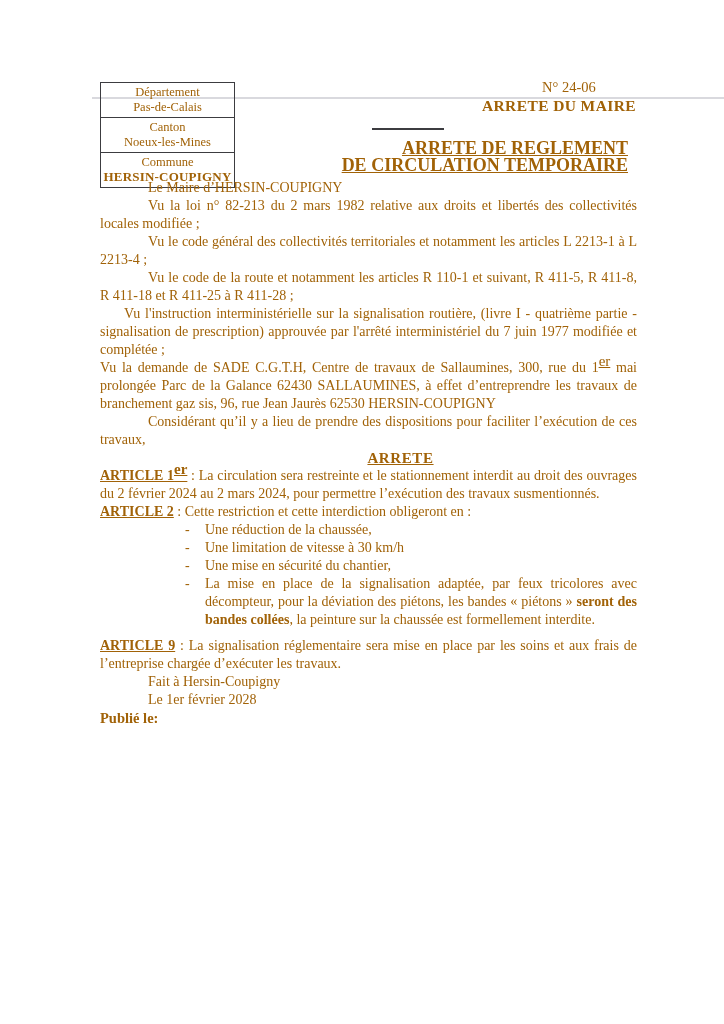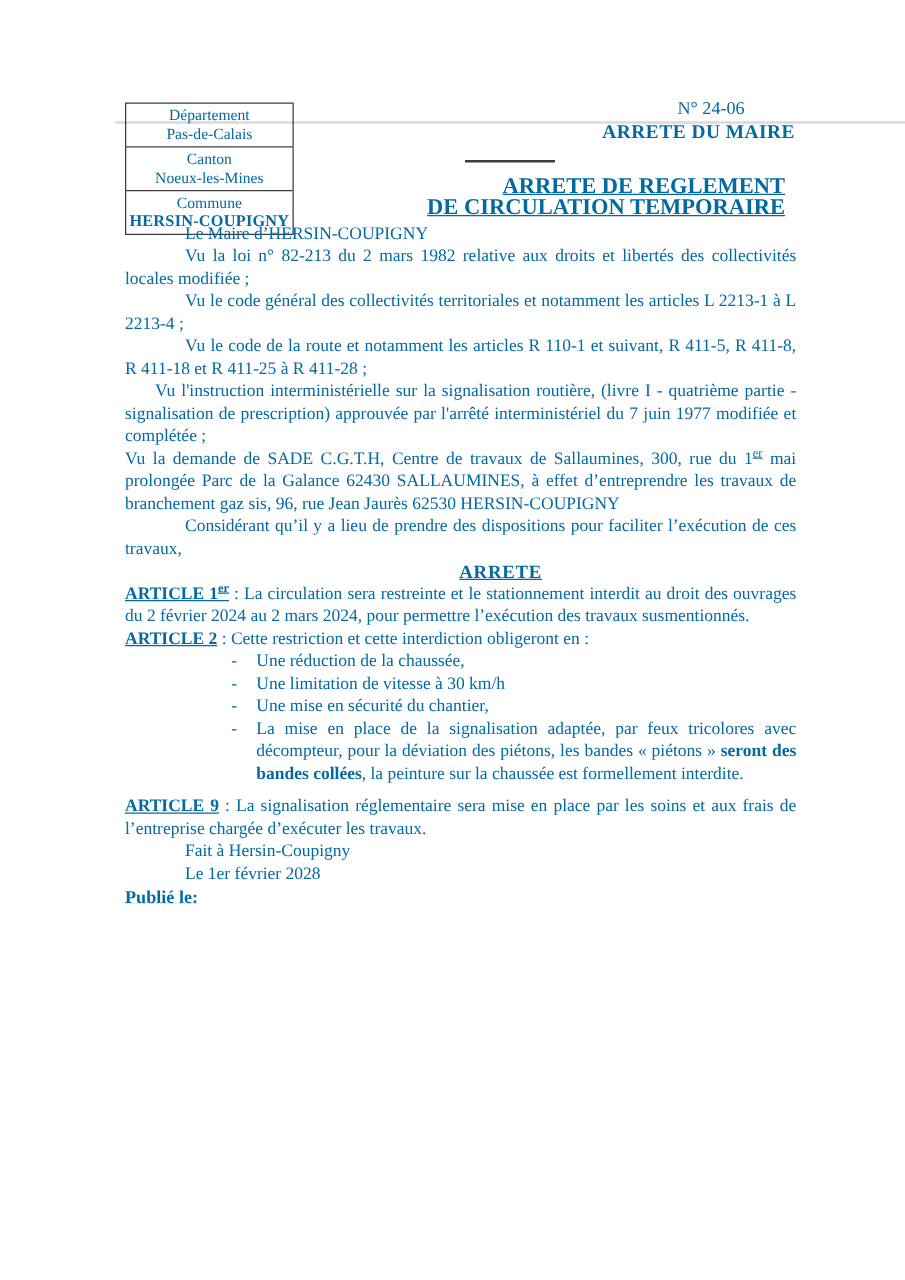--- a/index.html
+++ b/index.html
@@ -1,18 +1,18 @@
 <!DOCTYPE html>
 <html><head>
 <meta charset="utf-8">
 <style>
   html,body{margin:0;padding:0;background:#ffffff;}
   .page{
     position:relative;width:724px;height:723px;background:#ffffff;
-    font-family:"Liberation Serif",serif;color:#0369a1;overflow:hidden;
+    font-family:"Liberation Serif",serif;color:#a16207;overflow:hidden;
   }
   
   .scanline-top{position:absolute;left:92px;right:0;top:97px;height:2px;background:#d9d9de;}
   .scanline-bottom{position:absolute;left:95px;width:550px;top:1003px;height:2px;background:#ededf0;}
 
   
   .header-box{
     position:absolute;left:100px;top:82px;width:133px;
     border:1.6px solid #3c3c40;text-align:center;font-size:12.5px;line-height:14.5px;
   }
@@ -42,21 +42,21 @@
     text-decoration:underline;letter-spacing:.6px;position:relative;left:32px;
   }
   .article{margin-bottom:12px;}
   .article-label{font-weight:bold;text-decoration:underline;}
   .a2{margin-bottom:0;}
   .bullets{margin:0 0 8px 0;}
   .bullet{display:flex;margin-left:85px;}
   .bullet .dash{width:20px;flex:none;}
   .bullet .btxt{flex:1;text-align:justify;}
   .b{font-weight:bold;}
-  sup{font-size:10px;vertical-align:super;line-height:0;text-decoration:underline;}
+  sup{font-size:15px;vertical-align:super;line-height:0;text-decoration:underline;}
   .closing-place,.closing-date{text-indent:48px;}
   .published{margin-top:12px;font-weight:bold;text-decoration:underline;font-size:14.5px;}
 
   
   .signer-title{position:absolute;left:428px;top:851px;font-size:10px;margin-top:16px;}
   .signer-name{position:absolute;left:397px;top:901px;font-size:14.5px;}
   .stamp{position:absolute;left:313px;top:841px;width:94px;height:94px;}
   .signature{position:absolute;left:428px;top:793px;width:222px;height:198px;}
 </style>
 </head>

